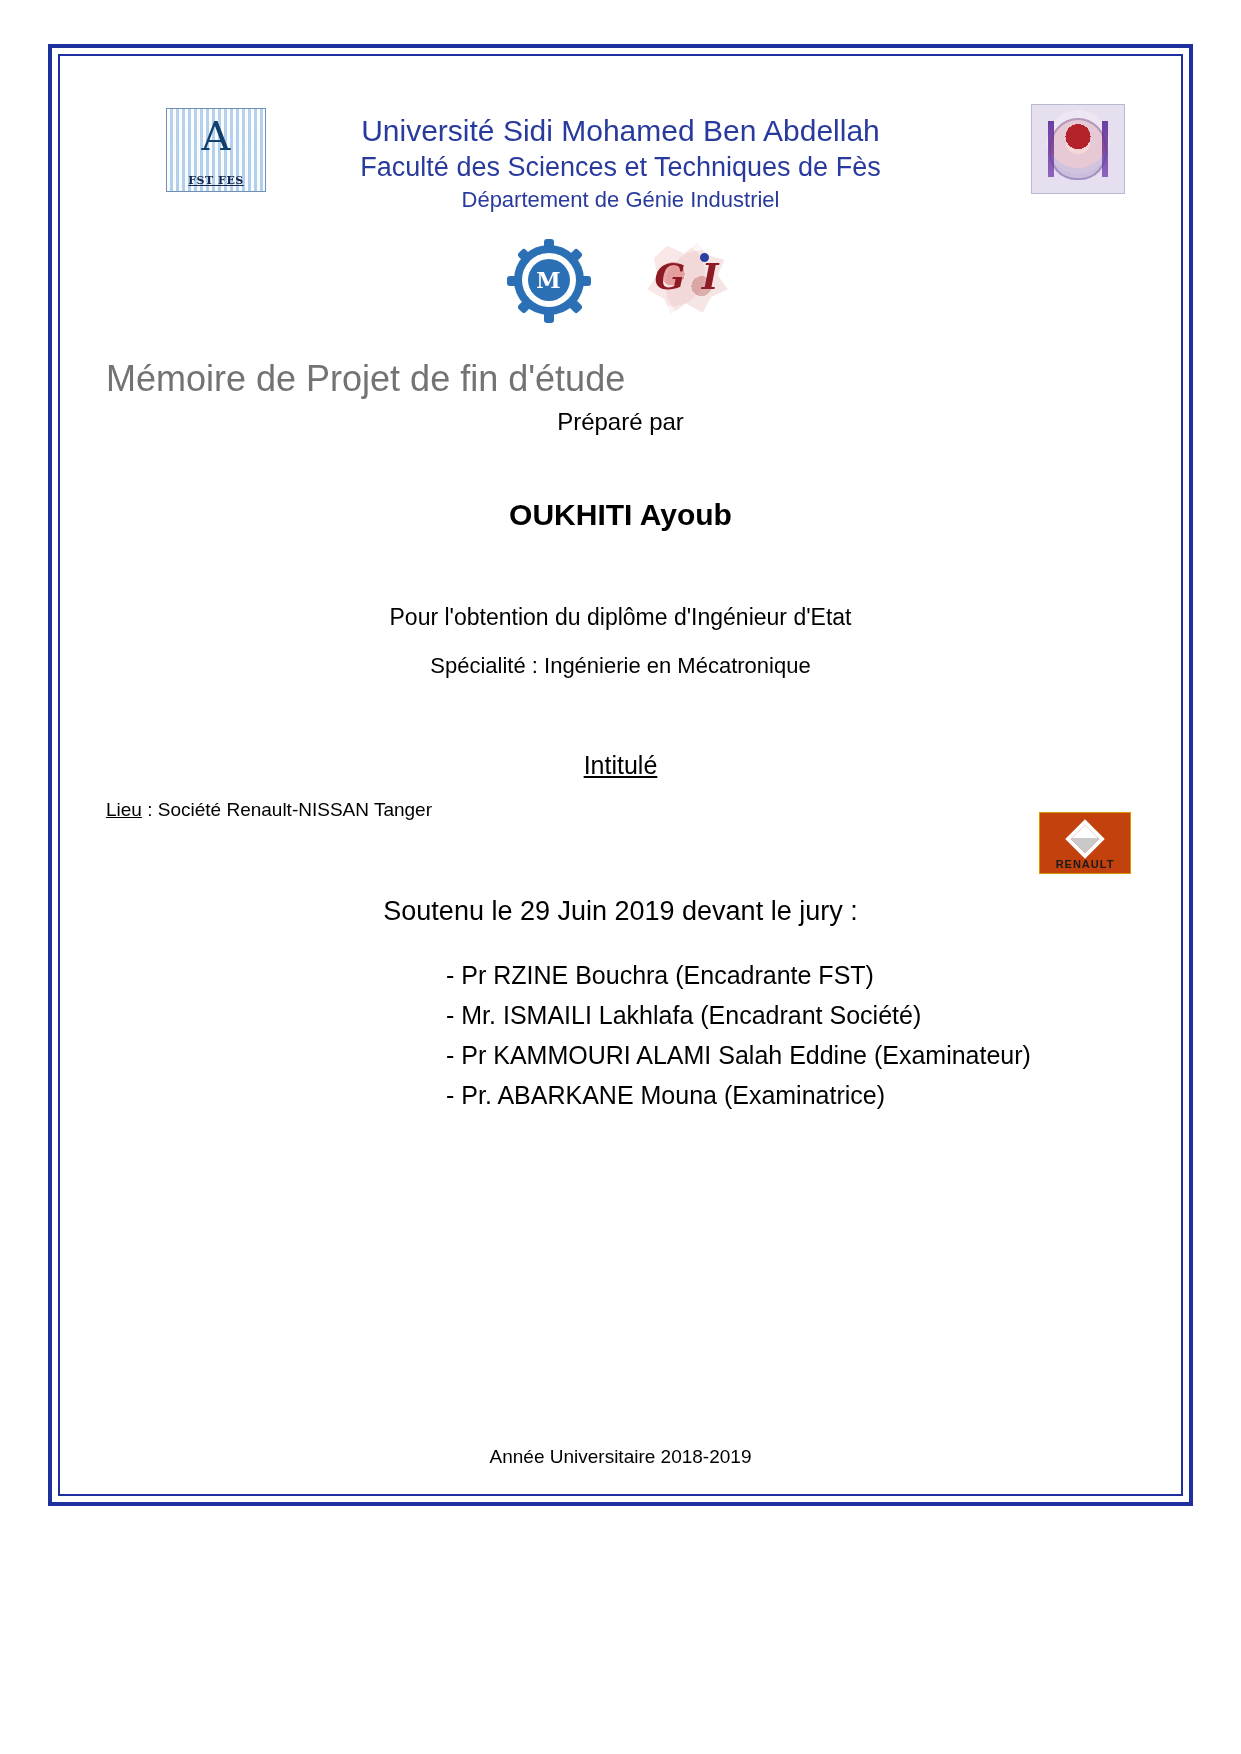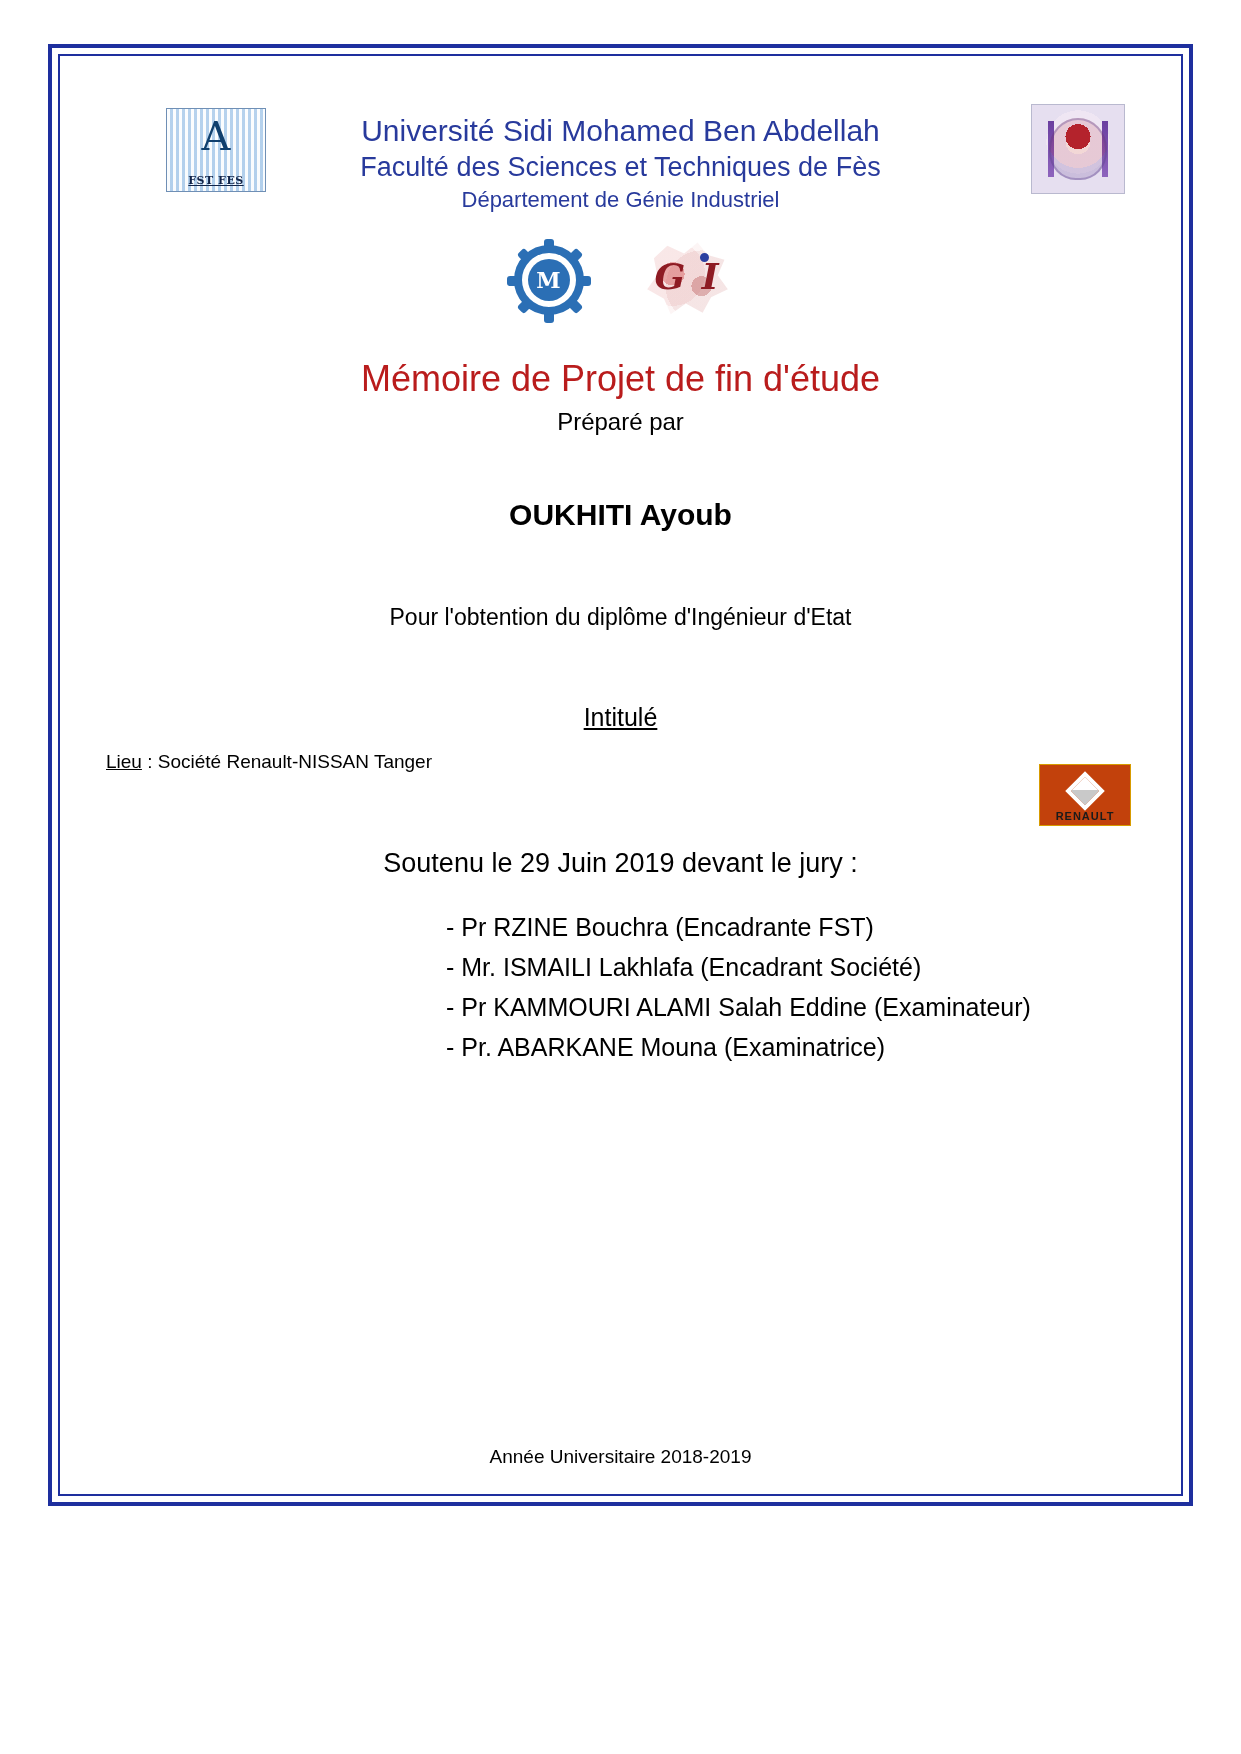--- a/index.html
+++ b/index.html
@@ -248,24 +248,24 @@
     left: 60px;
     top: 14px;
     width: 9px;
     height: 9px;
     border-radius: 50%;
     background: #2b3fa0;
   }
 
   
   .memoire {
-    text-align: center;
+    text-align: left;
     font-size: 36px;
     margin-top: 34px;
-    color: #b91c1c;
+    color: #737373;
   }
   .prepare {
     text-align: center;
     font-size: 24px;
     margin-top: 8px;
   }
   .author {
     text-align: center;
     font-size: 30px;
     font-weight: bold;
@@ -416,20 +416,21 @@
           <div class="splat"></div>
           <div class="letters">G I</div>
           <div class="dot"></div>
         </div>
       </div>
 
       <div class="memoire">Mémoire de Projet de fin d'étude</div>
       <div class="prepare">Préparé par</div>
       <div class="author">OUKHITI Ayoub</div>
       <div class="diplome">Pour l'obtention du diplôme d'Ingénieur d'Etat</div>
+      <div class="specialite">Spécialité : Ingénierie en Mécatronique</div>
       <div class="intitule">Intitulé</div>
 
 
       <div class="place-wrap">
         <div class="place-line">
           <span class="u-label">Lieu</span><span> : Société Renault-NISSAN Tanger</span>
         </div>
         <div class="renault-logo">
           <div class="diamond"></div>
           <div class="word">RENAULT</div>

